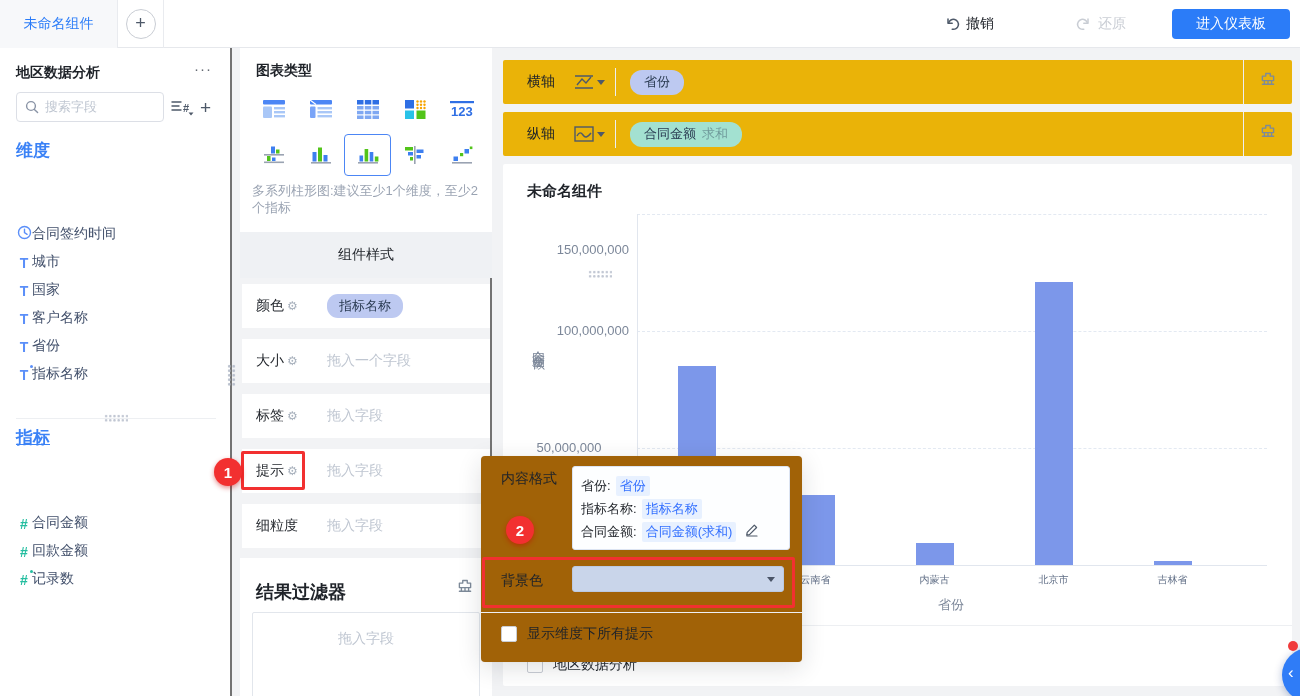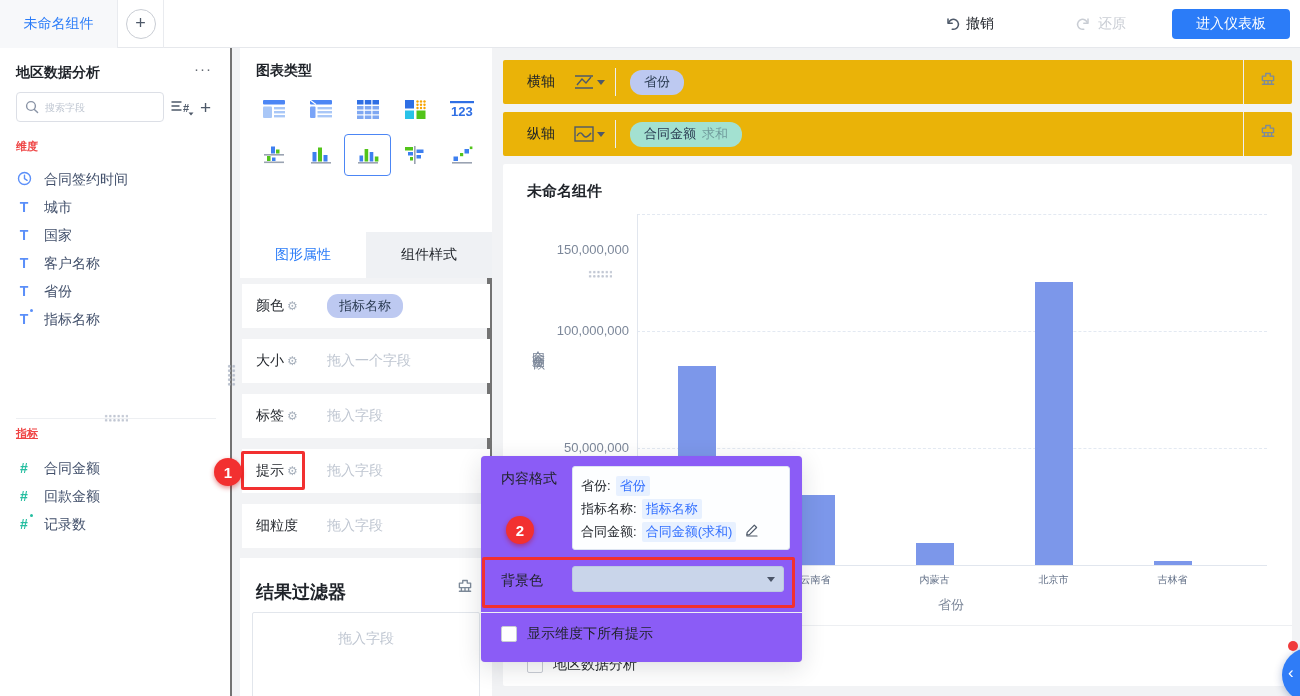--- a/index.html
+++ b/index.html
@@ -17,36 +17,36 @@
   .undo svg { color:#4E5969; }
   .redo { left:1076px; color:#C9CDD4; }
   .redo svg { color:#C9CDD4; }
   .enterbtn { position:absolute; left:1172px; top:9px; width:118px; height:30px; background:#2B7CF8; border-radius:4px; color:#fff; font-size:14px; display:flex; align-items:center; justify-content:center; }
 
   
   .sidebar { position:absolute; left:0; top:48px; width:232px; height:648px; background:#fff; border-right:2px solid #737373; }
   .ds-title { position:absolute; left:16px; top:16px; font-size:14px; font-weight:bold; color:#1F2329; }
   .more-dots { position:absolute; right:18px; top:12px; color:#646A73; font-size:15px; letter-spacing:1px; }
   .searchbox { position:absolute; left:16px; top:44px; width:148px; height:30px; border:1px solid #DCDFE6; border-radius:4px; background:#fff; display:flex; align-items:center; padding:0 8px; gap:6px; }
-  .searchbox input { border:none; outline:none; width:100px; font-size:10px; color:#1F2329; font-family:Liberation Serif, serif; }
+  .searchbox input { border:none; outline:none; width:100px; font-size:13px; color:#1F2329; font-family:Liberation Serif, serif; }
   .searchbox input::placeholder { color:#BFC6D1; }
   .side-sort { position:absolute; left:171px; top:51px; color:#4E5969; }
   .side-add { position:absolute; left:200px; top:49px; font-size:19px; color:#4E5969; }
-  .sec-label { position:absolute; left:16px; font-size:11px; color:#ef4444; font-weight:bold; }
-  .fitem { position:absolute; left:16px; width:200px; height:24px; display:flex; align-items:flex-start; gap:12px; font-size:14px; color:#42506B; }
+  .sec-label { position:absolute; left:16px; font-size:17px; color:#3b82f6; font-weight:bold; }
+  .fitem { position:absolute; left:16px; width:200px; height:24px; display:flex; align-items:flex-end; font-size:14px; color:#42506B;margin-top:48px; }
   .ficon { width:16px; text-align:center; position:relative; flex:0 0 16px; }
   .t-ic { color:#5B8FF9; font-size:14px; font-weight:bold; }
   .h-ic { color:#25BEA0; font-size:14px; font-weight:bold; }
   .calc-dot { position:absolute; right:-1px; top:-2px; width:3px; height:3px; border-radius:50%; }
   .divider-h { position:absolute; left:16px; width:200px; border-top:1px solid #EDEFF2; }
   .dragdots { position:absolute; width:24px; height:8px; background-image:radial-gradient(circle,#C0C6D2 1.1px,transparent 1.3px); background-size:4.2px 4.2px; }
   .vdots { position:absolute; width:9px; height:22px; background-image:radial-gradient(circle,#B8BFCC 1.2px,transparent 1.4px); background-size:4.5px 4.5px; }
 
   
-  .middle { position:absolute; left:240px; top:48px; width:252px; height:648px; background:#F2F3F5; border-right:5px solid #737373; }
+  .middle { position:absolute; left:240px; top:48px; width:252px; height:648px; background:#F2F3F5; border-right:2px solid #737373; }
   .mid-top { position:absolute; left:0; top:0; width:252px; height:184px; background:#fff; }
   .ct-title { position:absolute; left:16px; top:14px; font-size:14px; font-weight:bold; }
   .ct-grid { position:absolute; left:10px; top:40px; width:236px; }
   .ct-row { display:flex;text-align:center; }
   .ct-cell { width:47px; height:42px; display:flex; align-items:center; justify-content:center; border-radius:4px; }
   .ct-cell.selected { border:1.5px solid #4C86F5; background:#fff; }
   .ct-desc { position:absolute; left:12px; top:134px; width:232px; font-size:13px; line-height:17px; color:#9AA3B2; }
   .tabs { position:absolute; left:0; top:184px; width:252px; height:46px; display:flex; }
   .tabitem { flex:1; display:flex; align-items:center; justify-content:center; font-size:14px; }
   .tabitem.active { background:#fff; color:#2B7CF8; }
@@ -80,21 +80,21 @@
   .baseline { position:absolute; height:0; border-top:1px solid #E1E6EE; }
   .ytick { position:absolute; width:120px; text-align:right; font-size:13px; color:#7C8799; }
   .bar { position:absolute; background:#7C97EA; }
   .xtick { position:absolute; width:110px; text-align:center; font-size:10px; color:#5E6C84; }
   .xtitle { position:absolute; font-size:13px; color:#7C8799; }
   .chart-footline { position:absolute; left:0; top:461px; width:789px; border-top:1px solid #EDEFF2; }
   .footrow { position:absolute; left:24px; top:492px; display:flex; align-items:center; gap:10px; font-size:14px; color:#1F2329; }
   .checkbox { width:16px; height:16px; border:1px solid #C9CDD4; border-radius:2px; background:#fff; flex:0 0 16px; }
 
   
-  .popup { position:absolute; left:481px; top:456px; width:321px; height:206px; background:#8b5cf6; border-radius:4px; box-shadow:0 6px 24px rgba(31,35,41,.14), 0 0 1px rgba(31,35,41,.12); z-index:50; }
+  .popup { position:absolute; left:481px; top:456px; width:321px; height:206px; background:#a16207; border-radius:4px; box-shadow:0 6px 24px rgba(31,35,41,.14), 0 0 1px rgba(31,35,41,.12); z-index:50; }
   .pop-label { position:absolute; font-size:14px; color:#1F2329; }
   .fmtbox { position:absolute; left:91px; top:10px; width:218px; height:84px; border:1px solid #DCE4F2; border-radius:3px; background:#FDFEFF; padding:7px 8px; }
   .fmtline { display:flex; align-items:center; gap:5px; height:23px; font-size:13px; color:#1F2329; }
   .tag { background:#E8F1FF; color:#3370FF; border-radius:2px; padding:1px 4px; font-size:13px; }
   .pencil { margin-left:4px; color:#4E5969; }
   .bgdrop { position:absolute; left:91px; top:110px; width:212px; height:26px; background:#C9D5EA; border:1px solid #BCC9E0; border-radius:3px; display:flex; align-items:center; justify-content:flex-end; padding-right:8px; }
   .caret-down { width:0; height:0; border-left:4.5px solid transparent; border-right:4.5px solid transparent; border-top:5.5px solid #4A5568; }
   .pop-div { position:absolute; left:0; top:156px; width:321px; border-top:1px solid #EEF0F4; }
   .poprow { position:absolute; left:20px; top:169px; display:flex; align-items:center; gap:10px; font-size:14px; color:#1F2329; }
 
@@ -315,27 +315,25 @@
           <svg width="24" height="20" viewBox="0 0 24 20">
               <rect x="2" y="17" width="20" height="1.6" fill="#9AA3B2"></rect>
               <rect x="3.5" y="11.5" width="4.5" height="4.5" fill="#3D7FF0"></rect>
               <rect x="10" y="8" width="3.2" height="3.2" fill="#52C41A"></rect>
               <rect x="14.5" y="4" width="4.5" height="4.5" fill="#3D7FF0"></rect>
               <rect x="19.8" y="1.5" width="2.6" height="2.6" fill="#52C41A"></rect>
             </svg>
         </div>
       </div>
     </div>
+    <div class="ct-desc">多系列柱形图:建议至少1个维度，至少2个指标</div>
   </div>
   <div class="dragdots" style="left:348px; top:222px; z-index:5;"></div>
 
   <div class="tabs">
-    <div class="tabitem active">
-        <span>图形属性</span>
-      </div>
     <div class="tabitem inactive">
         <span>组件样式</span>
       </div>
   </div>
 
   <div class="proprow" style="top:236px;">
     <span class="proplabel">
         <span>颜色</span>
         <span class="gear">⚙</span>
       </span>
@@ -431,21 +429,21 @@
 
 <div class="chartcard">
   <div class="chart-title">未命名组件</div>
   <div class="ylabel-v">合同金额</div>
   <div id="plot" style="position:absolute; left:0; top:0; width:789px; height:460px;">
       <div class="gridline" style="left:134px; top:50px; width:630px;"></div>
       <div class="ytick" style="left:6px; top:36px;margin-top:42px;">150,000,000</div>
       <div class="gridline" style="left:134px; top:167px; width:630px;"></div>
       <div class="ytick" style="left:6px; top:159px;">100,000,000</div>
       <div class="gridline" style="left:134px; top:284px; width:630px;"></div>
-      <div class="ytick" style="left:6px; top:276px;">50,000,000</div>
+      <div class="ytick" style="left:6px; top:276px;text-align:center;">50,000,000</div>
       <div class="axisline-y" style="left:134px; top:50px; height:351px;"></div>
       <div class="baseline" style="left:134px; top:401px; width:630px;"></div>
       <div class="bar" style="left:174.5px; top:202.1px; width:38px; height:198.9px; background:#7C97EA;"></div>
       <div class="bar" style="left:293.5px; top:330.8px; width:38px; height:70.2px; background:#7C97EA;"></div>
       <div class="xtick" style="left:257.5px; top:409px;">云南省</div>
       <div class="bar" style="left:412.5px; top:378.77px; width:38px; height:22.23px; background:#7C97EA;"></div>
       <div class="xtick" style="left:376.5px; top:409px;">内蒙古</div>
       <div class="bar" style="left:531.5px; top:117.86000000000001px; width:38px; height:283.14px; background:#7C97EA;"></div>
       <div class="xtick" style="left:495.5px; top:409px;">北京市</div>
       <div class="bar" style="left:650.5px; top:397.49px; width:38px; height:3.5100000000000002px; background:#7C97EA;"></div>

